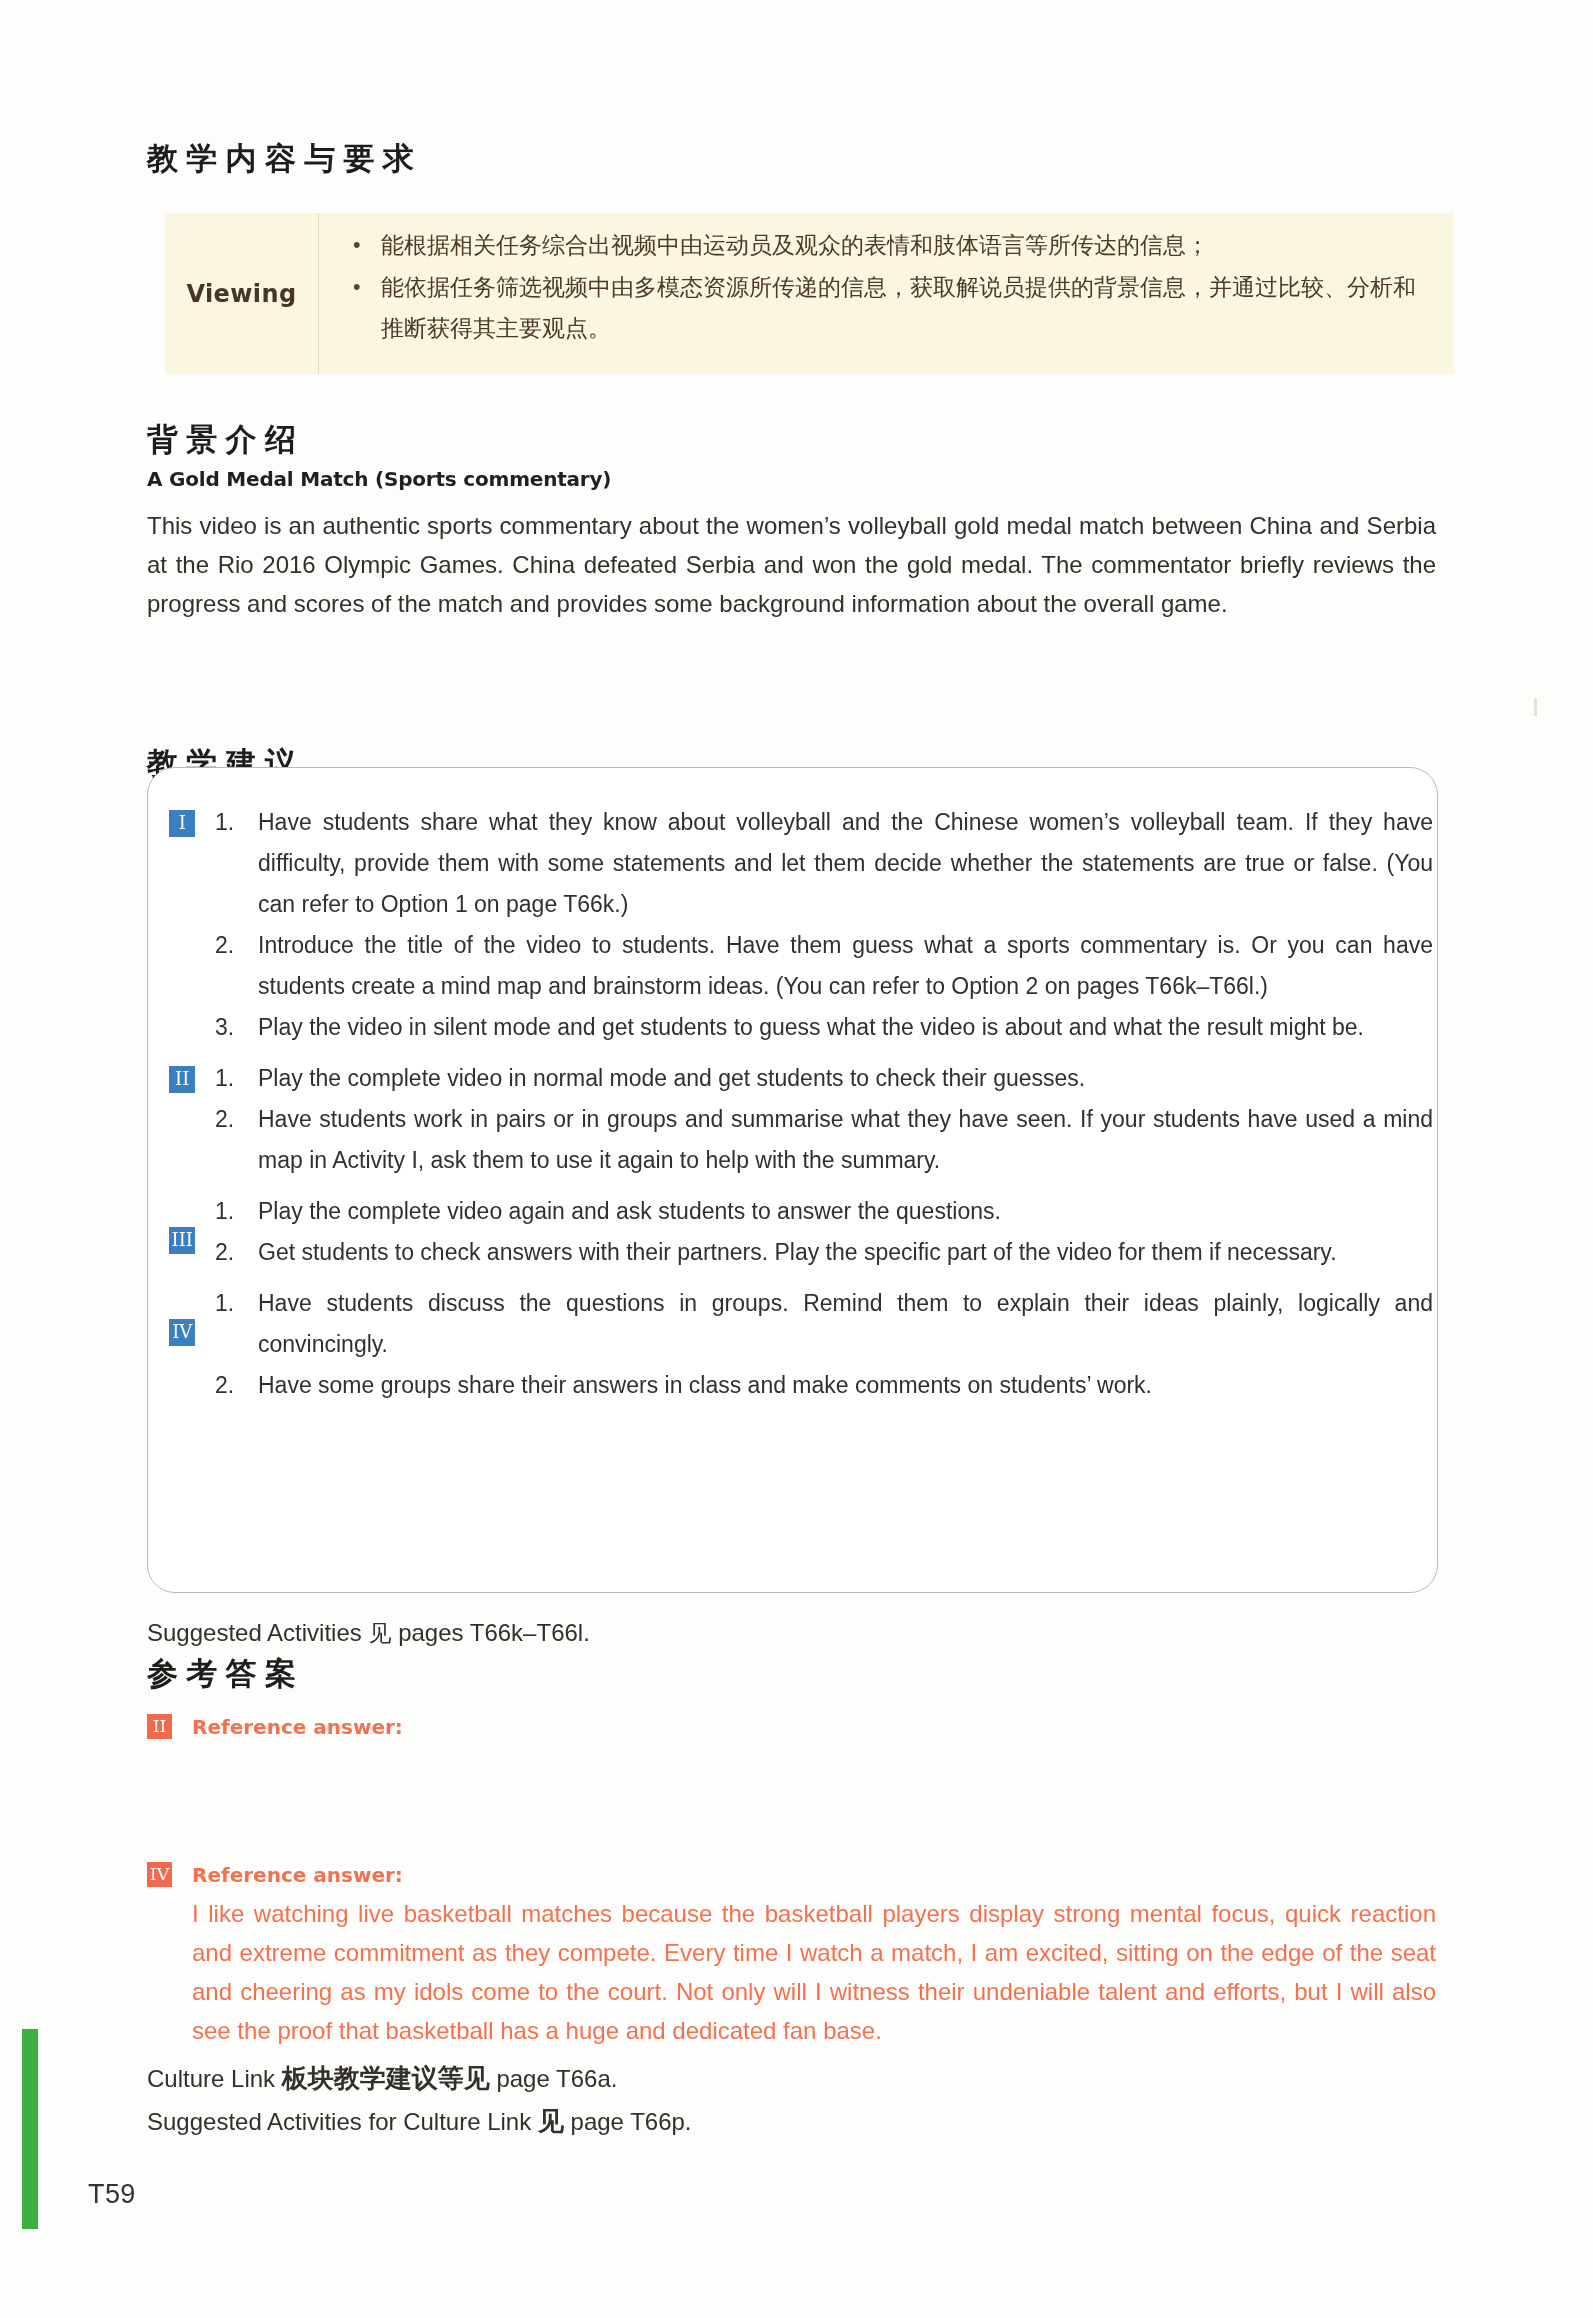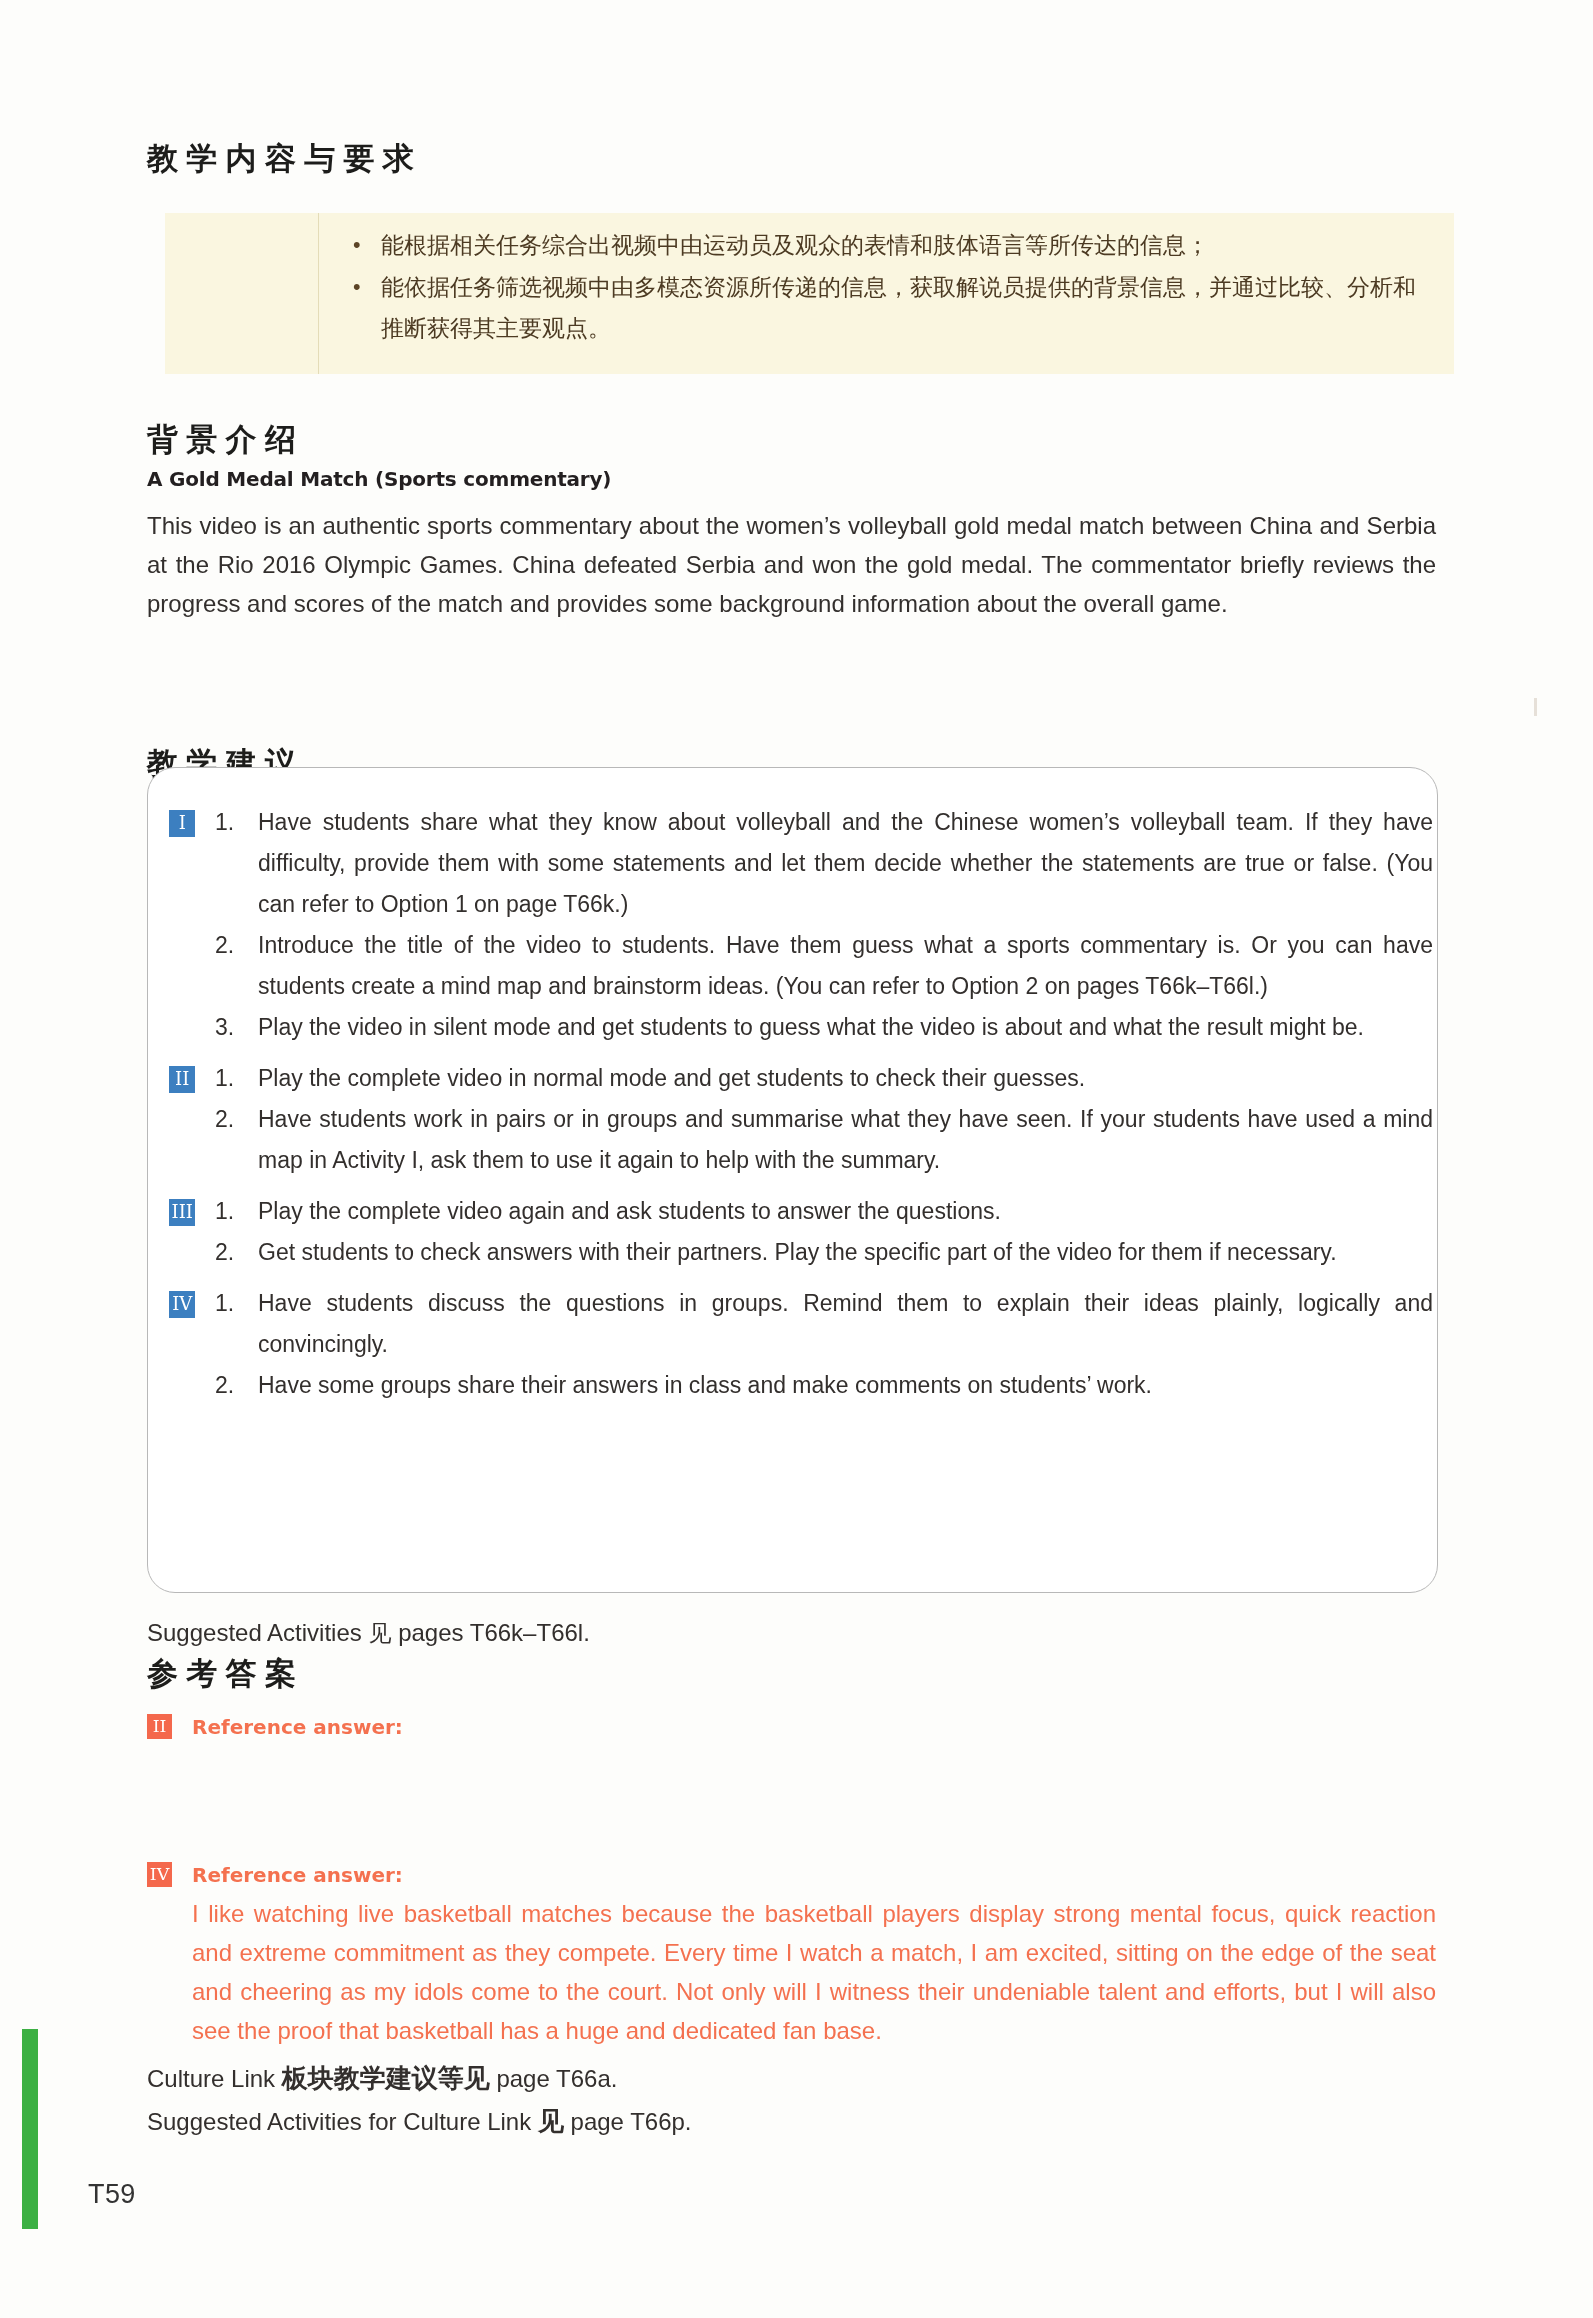--- a/index.html
+++ b/index.html
@@ -173,21 +173,21 @@
     color: #ffffff;
     font-family: "DejaVu Serif", "Liberation Serif", serif;
     font-size: 18px;
     font-weight: normal;
     display: flex;
     align-items: center;
     justify-content: center;
     line-height: 1;
     box-sizing: border-box;
   }
-  .roman-badge.narrow { letter-spacing: 0; }
+  .roman-badge.narrow { letter-spacing: 0; margin-top: 28px; }
   .act-items {
     margin-left: 46px;
     flex: 1;
   }
   .act-item {
     display: flex;
     align-items: flex-start;
   }
   .act-num {
     flex: 0 0 43px;
@@ -333,20 +333,23 @@
       <div class="ans-head">
         <span class="roman-badge-orange">IV</span>
         <span class="ans-head-label">Reference answer:</span>
       </div>
       <div class="ans-body">I like watching live basketball matches because the basketball players display strong mental focus, quick reaction and extreme commitment as they compete. Every time I watch a match, I am excited, sitting on the edge of the seat and cheering as my idols come to the court. Not only will I witness their undeniable talent and efforts, but I will also see the proof that basketball has a huge and dedicated fan base.</div>
     </div>
 
   </div>
 
   <div class="viewing-box">
+    <div class="viewing-label-cell">
+      <span class="viewing-label">Viewing</span>
+    </div>
     <div class="viewing-divider"></div>
     <div class="viewing-list">
       <div class="viewing-item">
         <span class="viewing-bullet">•</span>
         <span class="viewing-text">能根据相关任务综合出视频中由运动员及观众的表情和肢体语言等所传达的信息；</span>
       </div>
       <div class="viewing-item">
         <span class="viewing-bullet">•</span>
         <span class="viewing-text">能依据任务筛选视频中由多模态资源所传递的信息，获取解说员提供的背景信息，并通过比较、分析和推断获得其主要观点。</span>
       </div>

